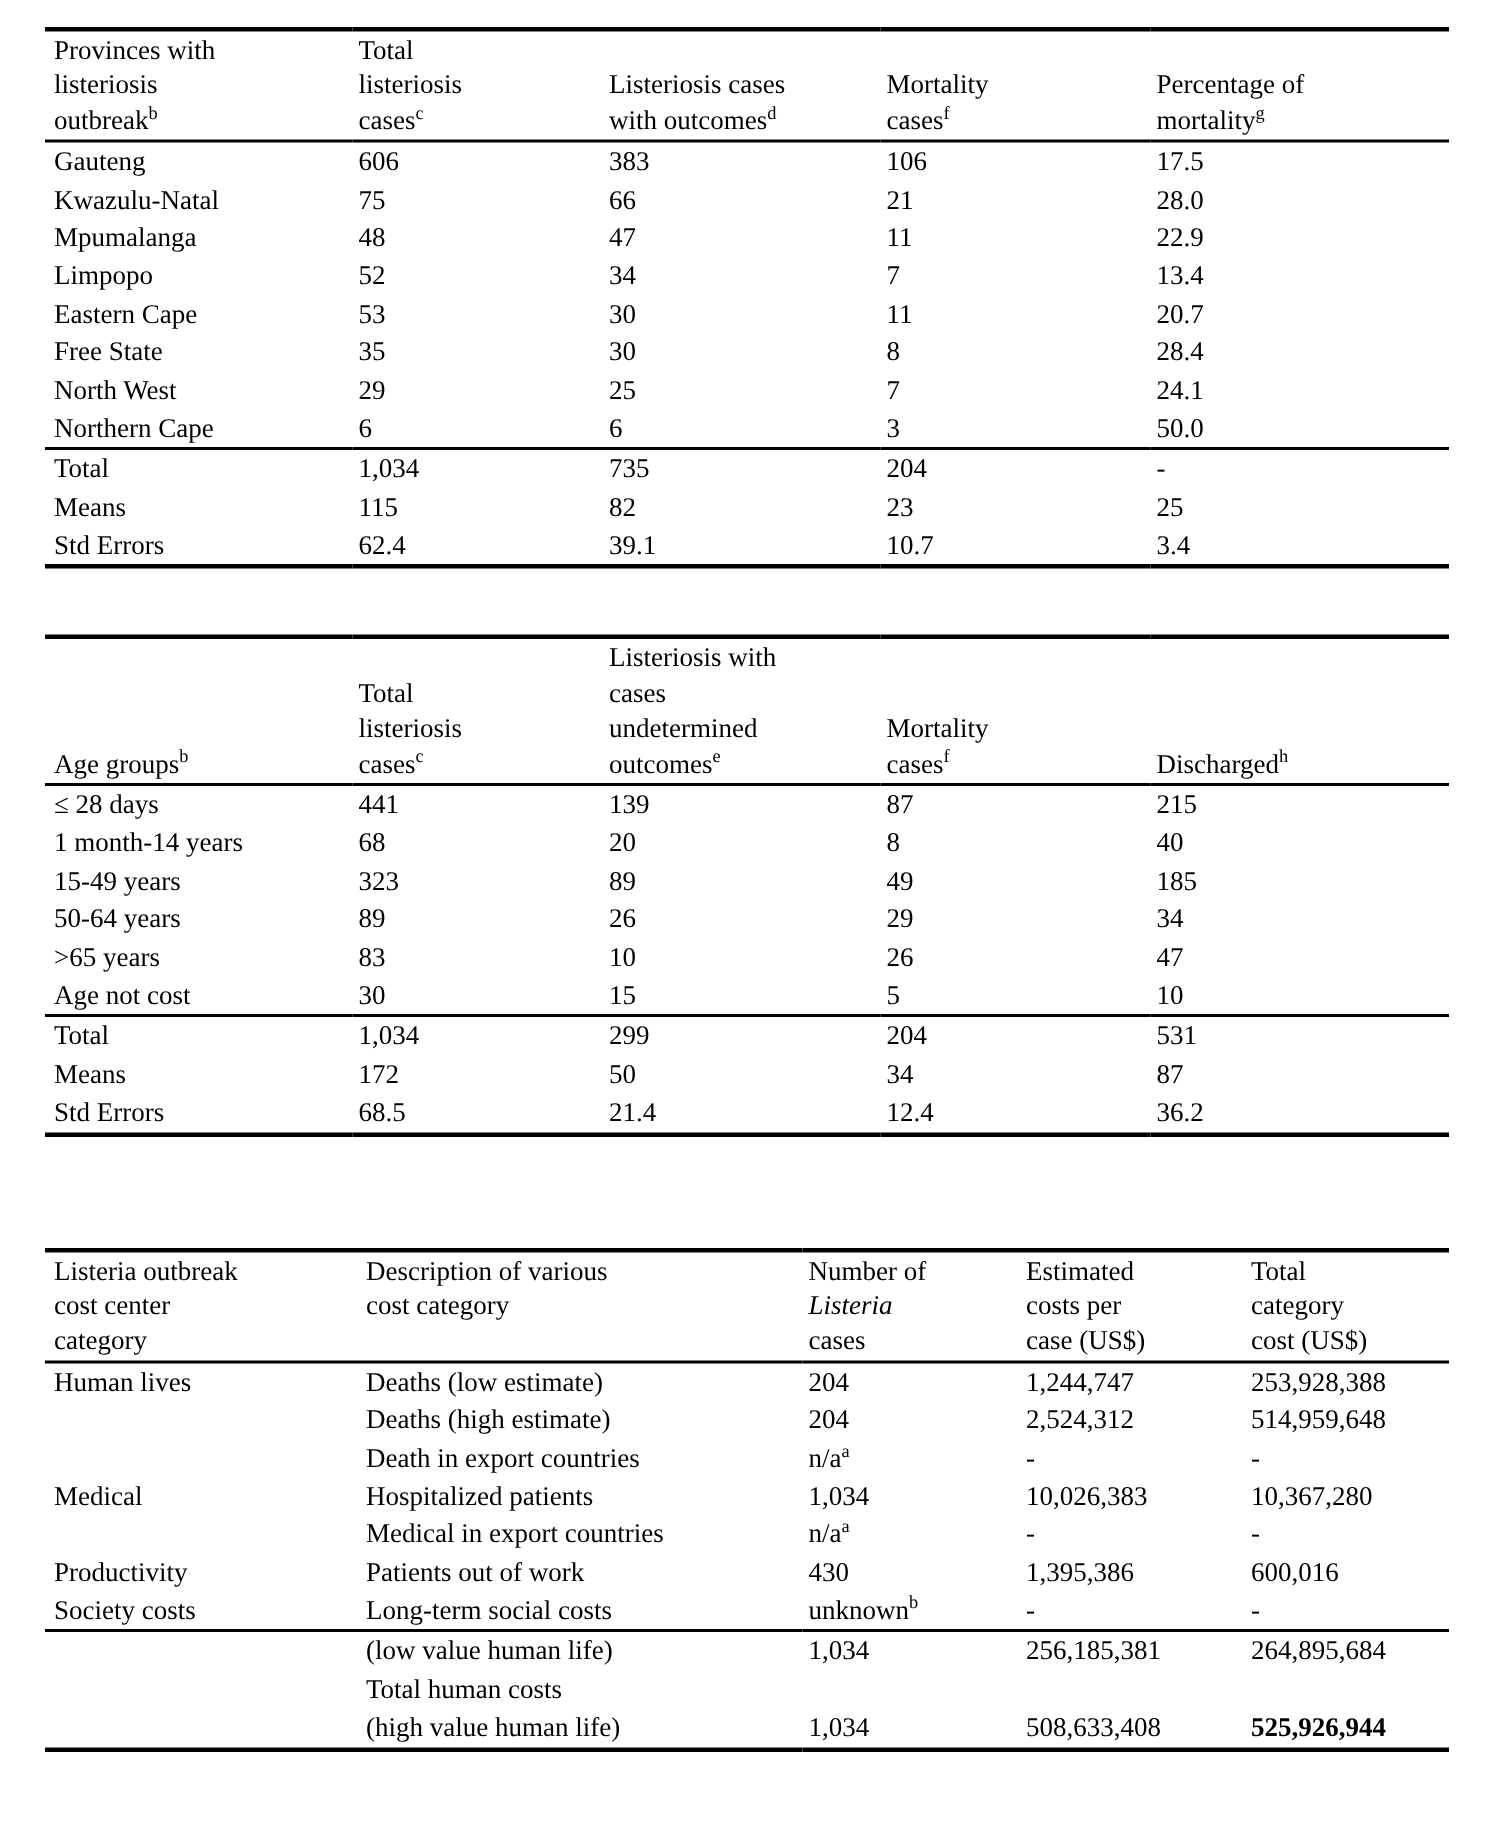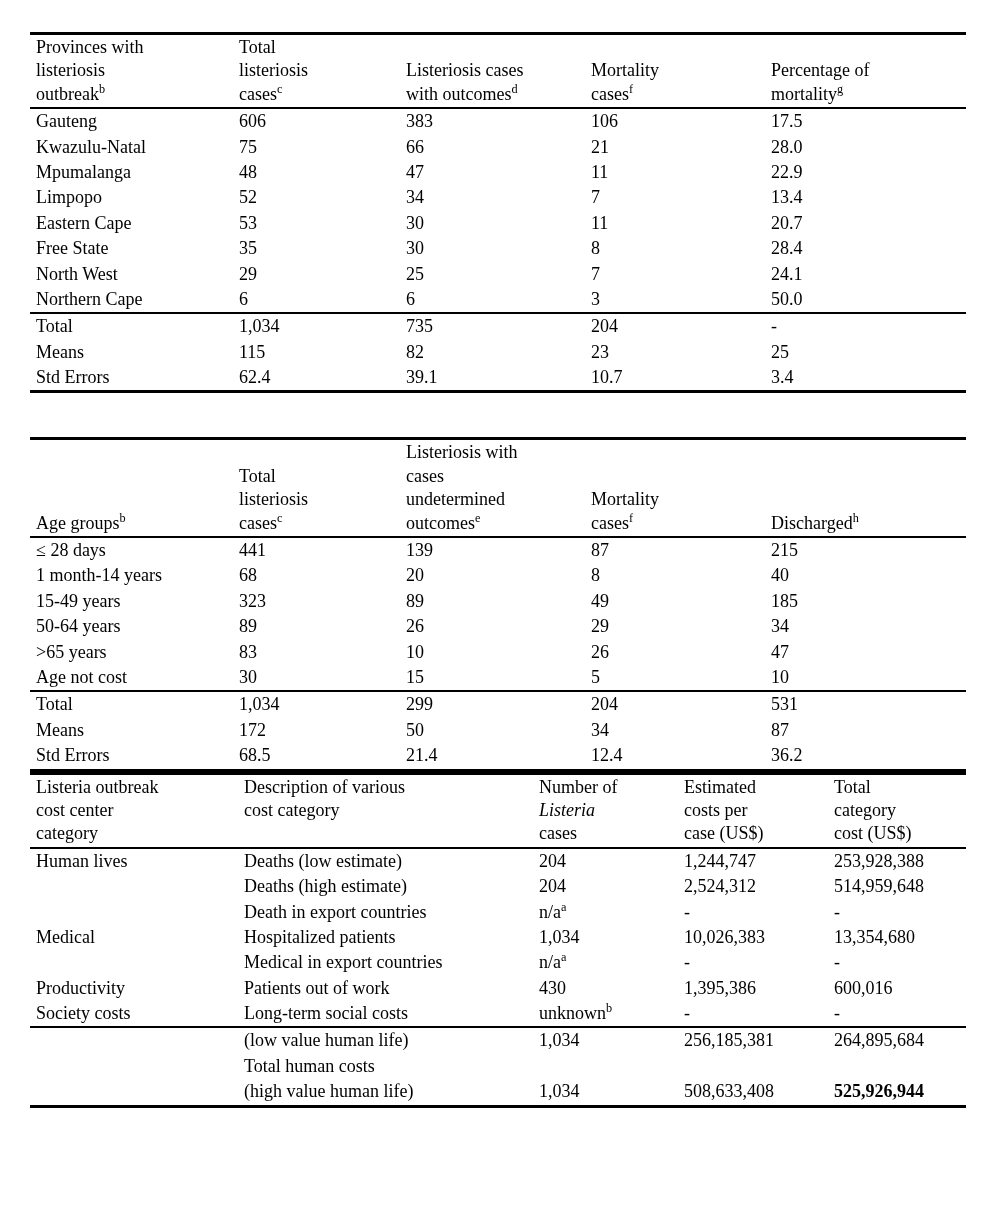--- a/index.html
+++ b/index.html
@@ -4,21 +4,21 @@
 <style>
   * { box-sizing: border-box; }
   html, body { margin: 0; padding: 0; background: #ffffff; }
   body {
     width: 1000px;
     height: 1222px;
     font-family: "Liberation Serif", serif;
     color: #000;
     overflow: hidden;
   }
-  .page { padding: 28px 32px 0 30px; border-radius: 31px; }
+  .page { padding: 14px 32px 0 30px; border-radius: 31px; }
 
   table {
     border-collapse: collapse;
     width: 936px;
     font-size: 18px;
     line-height: 1.3;
     table-layout: fixed;
     border-top: 3px solid #000;
     border-bottom: 3px solid #000;
   }
@@ -32,21 +32,21 @@
   }
   th:first-child, td:first-child { padding-left: 6px; }
   thead tr { border-bottom: 2.5px solid #000; }
   tbody.summary { border-top: 2.5px solid #000; }
   table.valign-bottom thead th { vertical-align: bottom; }
   table.valign-top thead th { vertical-align: top; }
   sup { font-size: 68%; line-height: 0; }
 
   #t1 { margin-top: 4px; }
   #t2 { margin-top: 44px; }
-  #t3 { }
+  #t3 { margin-top: 74px; }
 </style>
 </head>
 <body>
 
 <div class="page">
 
   <table id="t1" class="valign-bottom">
     <colgroup>
       <col style="width:205px">
         <col style="width:167px">
@@ -269,21 +269,21 @@
           <td>Death in export countries</td>
           <td><span>n/a</span><sup>a</sup></td>
           <td>-</td>
           <td>-</td>
         </tr>
         <tr>
           <td>Medical</td>
           <td>Hospitalized patients</td>
           <td>1,034</td>
           <td>10,026,383</td>
-          <td>13,354,680</td>
+          <td>10,367,280</td>
         </tr>
         <tr>
           <td></td>
           <td>Medical in export countries</td>
           <td><span>n/a</span><sup>a</sup></td>
           <td>-</td>
           <td>-</td>
         </tr>
         <tr>
           <td>Productivity</td>

